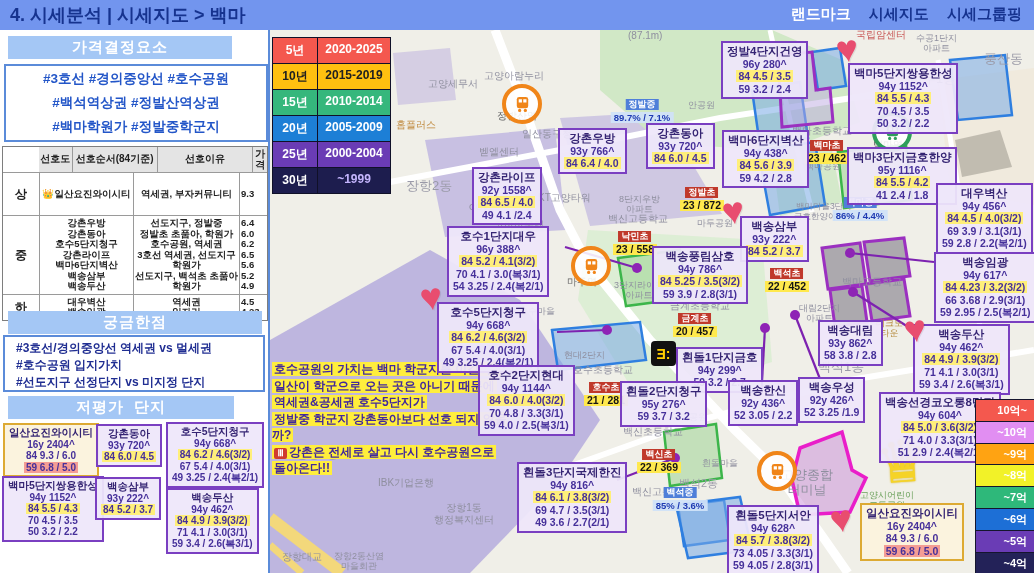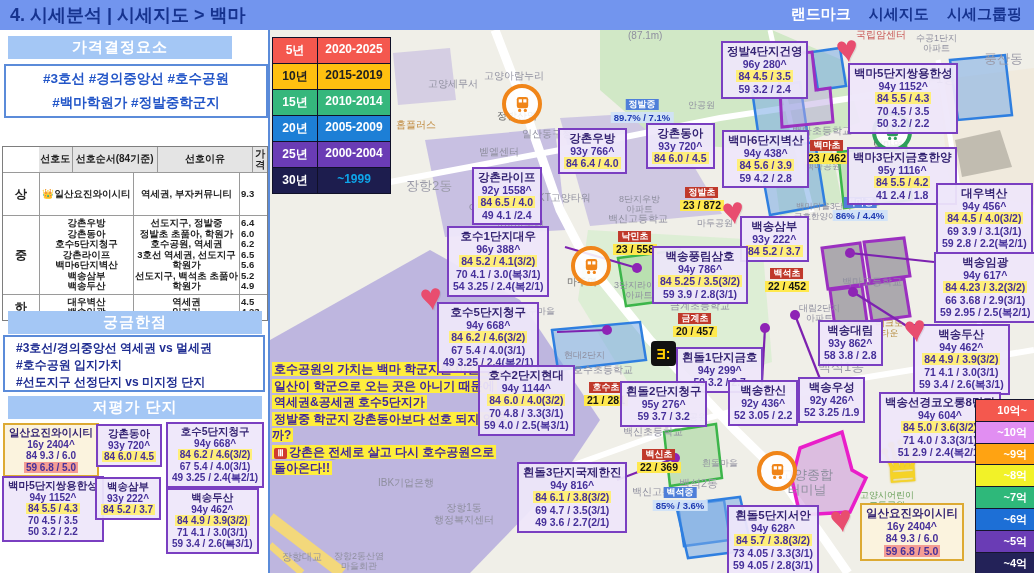--- a/index.html
+++ b/index.html
@@ -432,37 +432,38 @@
       <div style="background: rgb(244, 88, 78); color: rgb(255, 255, 255);">2020-2025</div>
       <div style="background: rgb(255, 192, 16); color: rgb(32, 32, 32);">10년</div>
       <div style="background: rgb(255, 192, 16); color: rgb(32, 32, 32);">2015-2019</div>
       <div style="background: rgb(53, 183, 124); color: rgb(255, 255, 255);">15년</div>
       <div style="background: rgb(53, 183, 124); color: rgb(255, 255, 255);">2010-2014</div>
       <div style="background: rgb(29, 127, 214); color: rgb(255, 255, 255);">20년</div>
       <div style="background: rgb(29, 127, 214); color: rgb(255, 255, 255);">2005-2009</div>
       <div style="background: rgb(106, 60, 181); color: rgb(255, 255, 255);">25년</div>
       <div style="background: rgb(106, 60, 181); color: rgb(255, 255, 255);">2000-2004</div>
       <div style="background: rgb(29, 29, 78); color: rgb(255, 255, 255);">30년</div>
-      <div style="background: rgb(29, 29, 78); color: #0ea5e9;">~1999</div>
+      <div style="background: rgb(29, 29, 78); color: #c4b5fd;">~1999</div>
     </div>
   <div class="plegend" id="price-legend">
       <div style="background: rgb(244, 88, 78);">10억~</div>
       <div style="background: rgb(225, 142, 242);">~10억</div>
       <div style="background: rgb(255, 163, 18);">~9억</div>
       <div style="background: rgb(242, 242, 40);">~8억</div>
       <div style="background: rgb(46, 184, 122);">~7억</div>
       <div style="background: rgb(29, 111, 214);">~6억</div>
       <div style="background: rgb(106, 60, 181);">~5억</div>
       <div style="background: rgb(35, 34, 88);">~4억</div>
     </div>
 
   <div class="left-panel"></div>
   <div class="sec-title" style="left:8px;top:36px;width:224px;">가격결정요소</div>
   <div class="hash-box" style="left:4px;top:64px;width:260px;z-index:12;" id="hashtags">
       <div>#3호선 #경의중앙선 #호수공원</div>
+      <div>#백석역상권 #정발산역상권</div>
       <div>#백마학원가 #정발중학군지</div>
     </div>
   <div class="ptable" style="left:2px;top:146px;width:264px;" id="pref-table">
       <div class="prow phead">
         <div class="pcell c0">선호도</div>
         <div class="pcell c1">선호순서(84기준)</div>
         <div class="pcell c2">선호이유</div>
         <div class="pcell c3">가격</div>
       </div>
       <div class="prow">
@@ -522,21 +523,21 @@
           <div>4.23</div>
         </div>
       </div>
     </div>
   <div class="sec-title" style="left:8px;top:311px;width:254px;">궁금한점</div>
   <div class="q-box" style="left:3px;top:335px;width:262px;height:57px;" id="questions">
       <div>#3호선/경의중앙선 역세권 vs 멀세권</div>
       <div>#호수공원 입지가치</div>
       <div>#선도지구 선정단지 vs 미지정 단지</div>
     </div>
-  <div class="sec-title" style="left:8px;top:396px;width:254px;">저평가 단지</div>
+  <div class="sec-title" style="left:8px;top:396px;width:226px;font-family:Liberation Mono, monospace;">저평가 단지</div>
   <div id="panel-cards">
       <div class="apt-card gold panel-sized" style="left: 3px; top: 423px;">
         <div class="ttl">일산요진와이시티</div>
         <div>16y 2404^</div>
         <div>84 9.3 / 6.0</div>
         <div><span class="hl-r">59 6.8 / 5.0</span></div>
       </div>
       <div class="apt-card panel-sized" style="left: 96px; top: 424px;">
         <div class="ttl">강촌동아</div>
         <div>93y 720^</div>

